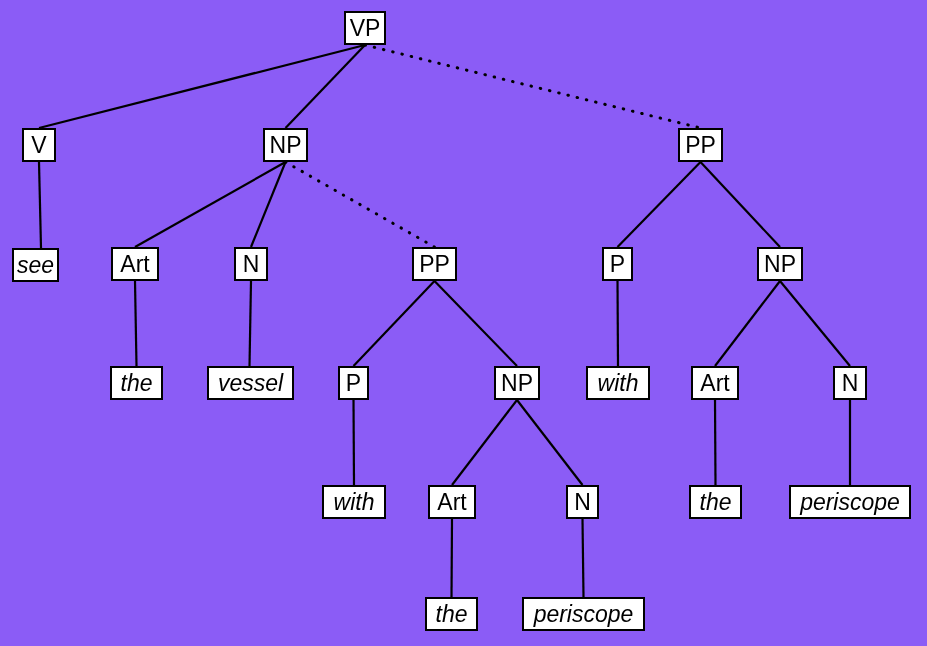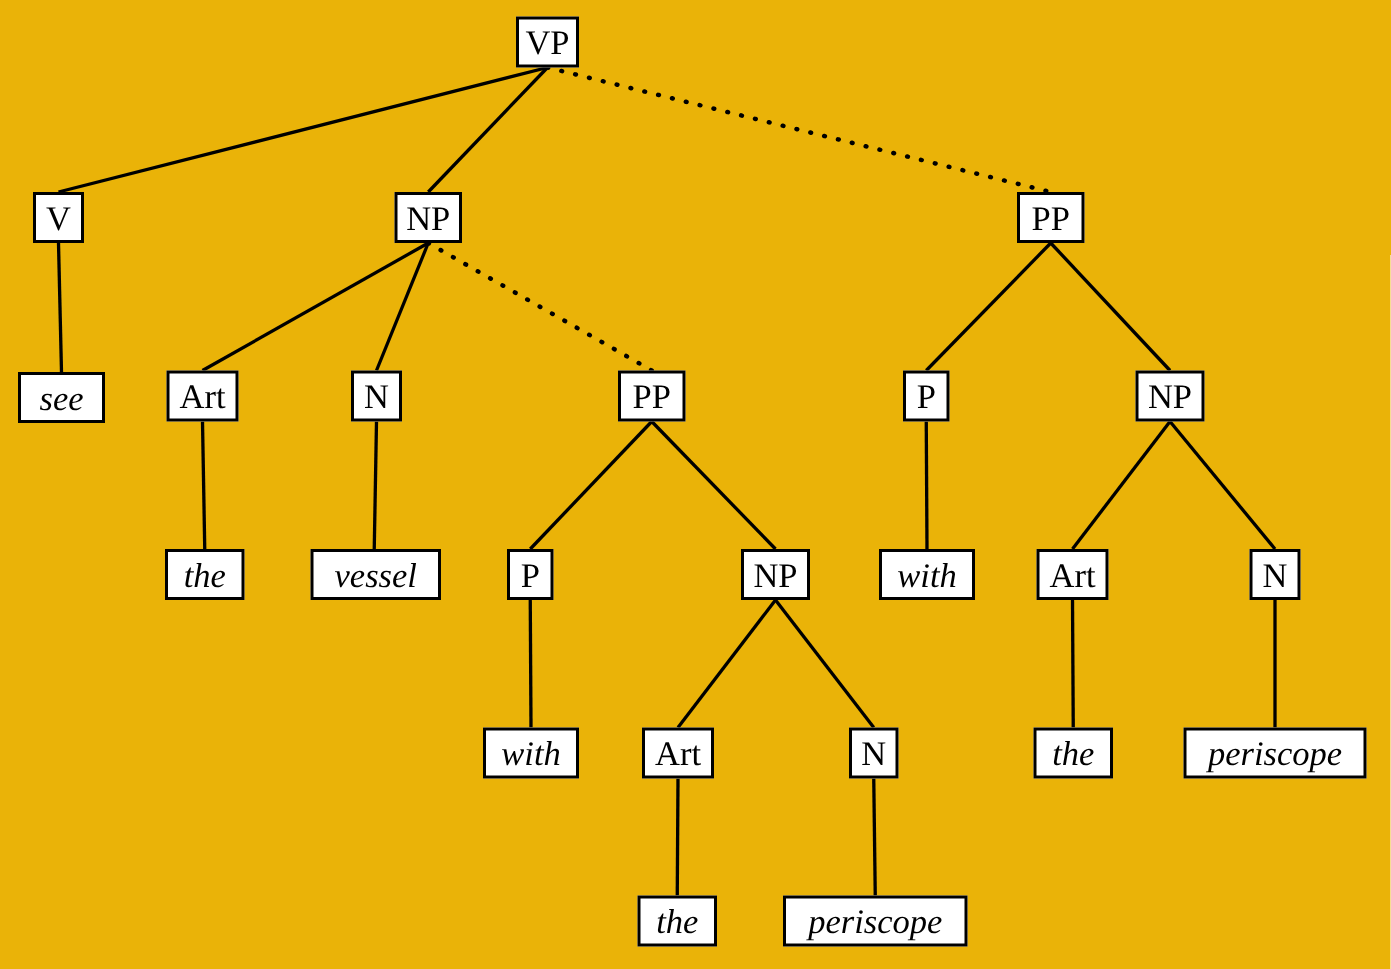--- a/index.html
+++ b/index.html
@@ -4,22 +4,22 @@
 <style>
   html, body {
     margin: 0;
     padding: 0;
     background: #ffffff;
   }
   #tree-canvas {
     position: relative;
     width: 927px;
     height: 646px;
-    background: #eab308;
-    font-family: Liberation Serif, serif;
+    background: #8b5cf6;
+    font-family: Liberation Sans, sans-serif;
     overflow: hidden;
   }
   svg#edges {
     position: absolute;
     left: 0;
     top: 0;
     width: 927px;
     height: 646px;
   }
   .node {
@@ -71,21 +71,21 @@
       <line x1="780" y1="281" x2="715" y2="366" stroke="#000000" stroke-width="2.2"></line>
       <line x1="780" y1="281" x2="850" y2="366" stroke="#000000" stroke-width="2.2"></line>
       <line x1="715" y1="400" x2="715.5" y2="485" stroke="#000000" stroke-width="2.2"></line>
       <line x1="850" y1="400" x2="850" y2="485" stroke="#000000" stroke-width="2.2"></line>
     </svg>
   <div id="node-layer">
       <div class="node cat" style="left: 344px; top: 11px; width: 42px; height: 34px;">VP</div>
       <div class="node cat" style="left: 22px; top: 128px; width: 34px; height: 34px;">V</div>
       <div class="node cat" style="left: 263px; top: 128px; width: 45px; height: 34px;">NP</div>
       <div class="node cat" style="left: 678px; top: 128px; width: 45px; height: 34px;">PP</div>
-      <div class="node leaf" style="left: 12px; top: 248px; width: 58px; height: 34px;">see</div>
+      <div class="node leaf" style="left: 12px; top: 248px; width: 47px; height: 34px;">see</div>
       <div class="node cat" style="left: 111px; top: 247px; width: 48px; height: 34px;">Art</div>
       <div class="node cat" style="left: 234px; top: 247px; width: 34px; height: 34px;">N</div>
       <div class="node cat" style="left: 412px; top: 247px; width: 45px; height: 34px;">PP</div>
       <div class="node cat" style="left: 602px; top: 247px; width: 31px; height: 34px;">P</div>
       <div class="node cat" style="left: 757px; top: 247px; width: 46px; height: 34px;">NP</div>
       <div class="node leaf" style="left: 110px; top: 366px; width: 53px; height: 34px;">the</div>
       <div class="node leaf" style="left: 207px; top: 366px; width: 87px; height: 34px;">vessel</div>
       <div class="node cat" style="left: 338px; top: 366px; width: 31px; height: 34px;">P</div>
       <div class="node cat" style="left: 494px; top: 366px; width: 46px; height: 34px;">NP</div>
       <div class="node leaf" style="left: 586px; top: 366px; width: 64px; height: 34px;">with</div>

